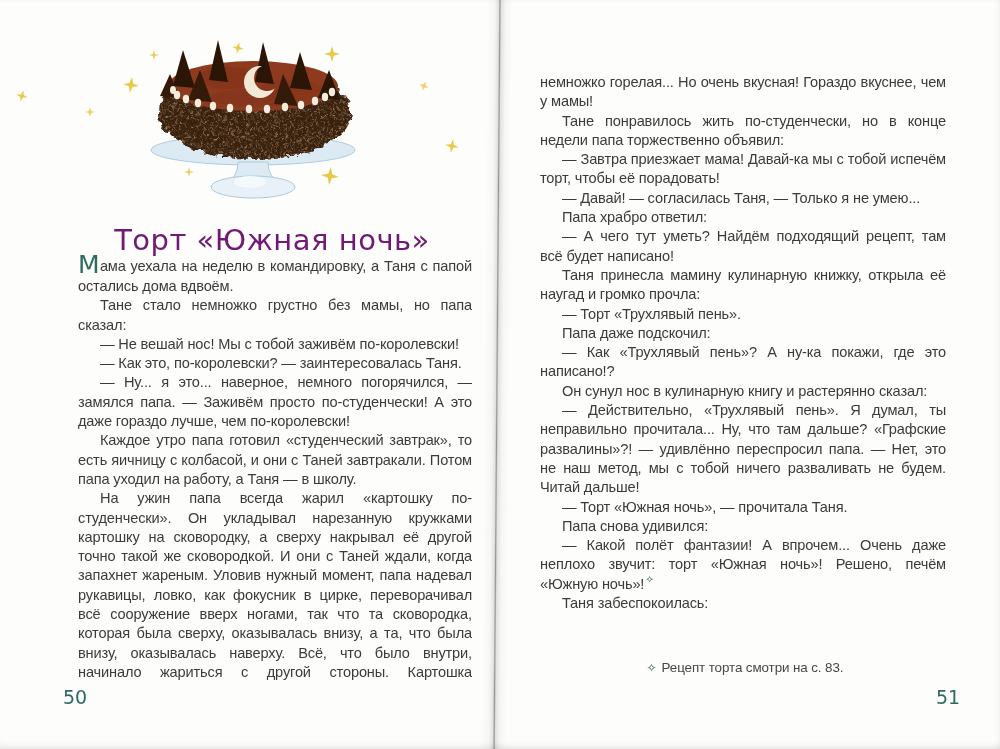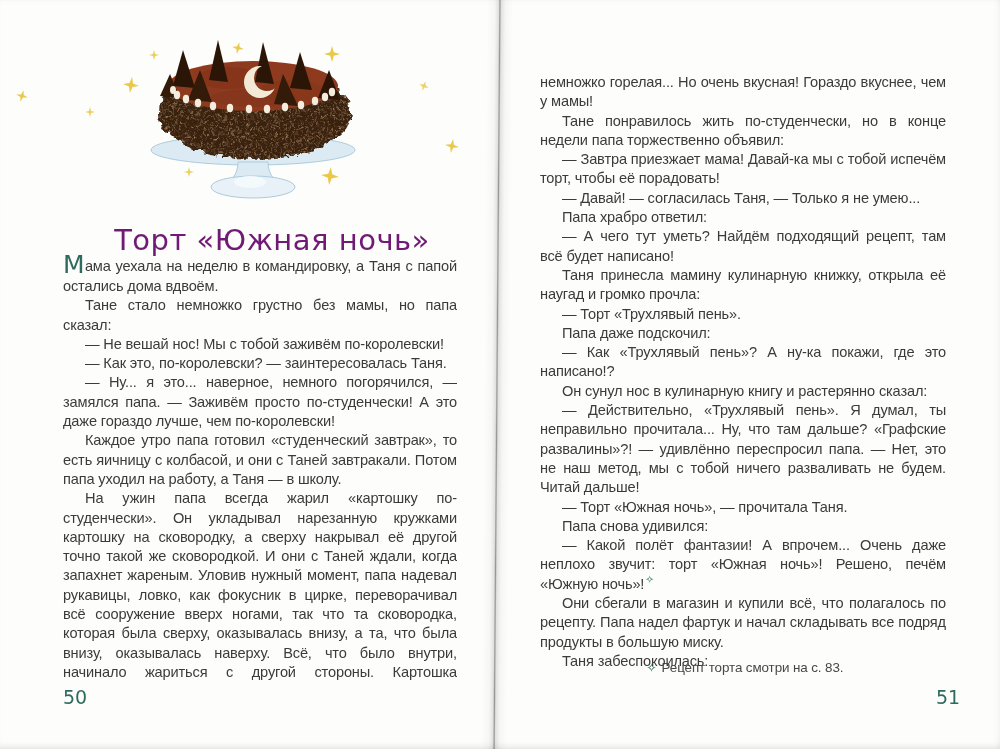--- a/index.html
+++ b/index.html
@@ -26,21 +26,21 @@
     box-shadow:inset 0 -7px 9px -7px rgba(0,0,0,0.16),
                inset -5px 0 7px -5px rgba(0,0,0,0.08),
                inset 0 4px 6px -5px rgba(0,0,0,0.05);
   }
   
   .body-text{
     position:absolute;overflow:hidden;
     font-size:14.6px;line-height:19.3px;letter-spacing:-0.15px;
     text-align:justify;
   }
-  #left-body{left:63px;top:252px;width:394px;height:434px;}
+  #left-body{left:78px;top:252px;width:394px;height:434px;}
   #right-body{left:540px;top:45px;width:406px;height:608px;margin-top:28px;}
   .body-text p{margin:0;text-indent:22px;}
   .body-text p.no-indent{text-indent:0;}
   .dropcap{
     font-family:"DejaVu Sans",sans-serif;
     font-size:25px;line-height:1;color:#2e6b5e;
     letter-spacing:0.3px;vertical-align:-2px;
   }
   .title{
     position:absolute;left:40px;top:211px;width:440px;margin:12px;
@@ -186,21 +186,20 @@
         <p>— А чего тут уметь? Найдём подходящий рецепт, там всё будет написано!</p>
         <p>Таня принесла мамину кулинарную книжку, открыла её наугад и громко прочла:</p>
         <p>— Торт «Трухлявый пень».</p>
         <p>Папа даже подскочил:</p>
         <p>— Как «Трухлявый пень»? А ну-ка покажи, где это написано!?</p>
         <p>Он сунул нос в кулинарную книгу и растерянно сказал:</p>
         <p>— Действительно, «Трухлявый пень». Я думал, ты неправильно прочитала... Ну, что там дальше? «Графские развалины»?! — удивлённо переспросил папа. — Нет, это не наш метод, мы с тобой ничего разваливать не будем. Читай дальше!</p>
         <p>— Торт «Южная ночь», — прочитала Таня.</p>
         <p>Папа снова удивился:</p>
         <p>— Какой полёт фантазии! А впрочем... Очень даже неплохо звучит: торт «Южная ночь»! Решено, печём «Южную ночь»!<sup class="fn-ref">✧</sup></p>
-        <p>Они сбегали в магазин и купили всё, что полагалось по рецепту. Папа надел фартук и начал складывать все подряд продукты в большую миску.</p>
         <p>Таня забеспокоилась:</p>
       </div>
 
     <div class="footnote">
       <span class="fn-marker">✧</span><span>Рецепт торта смотри на с. 83.</span>
     </div>
 
     <div class="pagenum right">51</div>
   </div>
 

